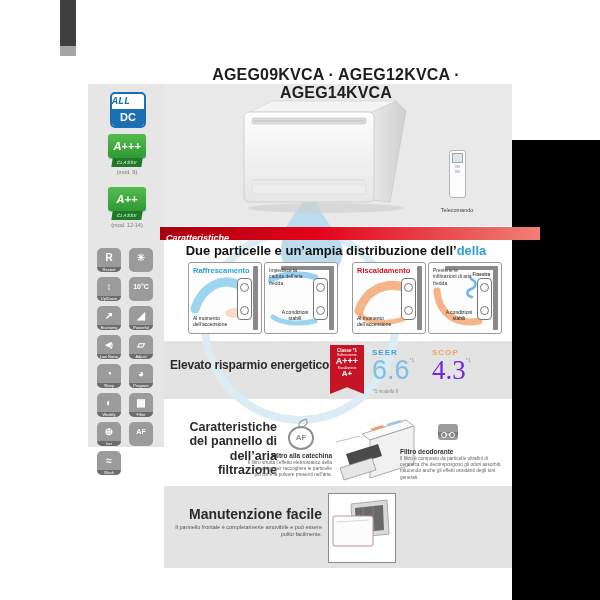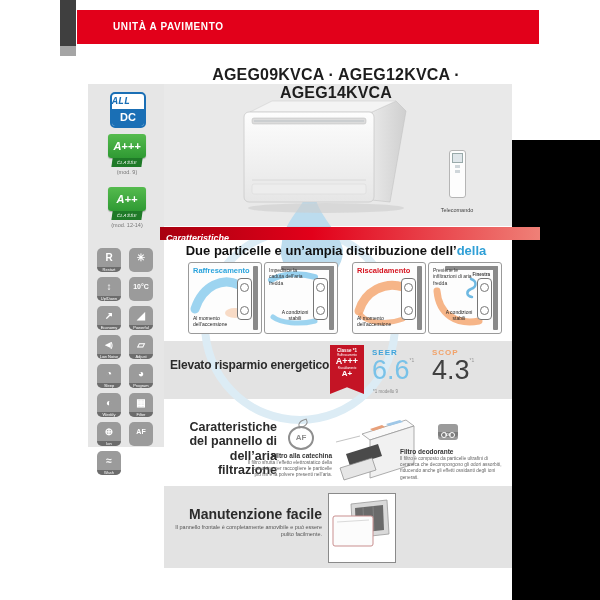--- a/index.html
+++ b/index.html
@@ -69,21 +69,21 @@
   #ribbon{left:330px;top:345px;width:34px;height:49px;background:#c41425;clip-path:polygon(0 0,100% 0,100% 100%,50% 86%,0 100%);color:#fff;text-align:center;}
   #ribbon .r1{font-size:4.5px;font-weight:bold;margin-top:3px;}
   #ribbon .r2{font-size:2.8px;}
   #ribbon .r3{font-size:9px;font-weight:bold;line-height:1.05;}
   #ribbon .r4{font-size:2.8px;}
   #ribbon .r5{font-size:8px;font-weight:bold;line-height:1.05;}
   .metric-label{font-size:8px;font-weight:bold;letter-spacing:1px;}
   .metric-value{font-size:27px;line-height:1;}
   .metric-sup{font-size:5px;color:#999;vertical-align:top;}
   #seer{left:372px;top:348px;} #seer .metric-label{color:#3fa3da;} #seer .metric-value{color:#79c2e8;}
-  #scop{left:432px;top:348px;} #scop .metric-label{color:#f2a269;} #scop .metric-value{color:#404040;}
+  #scop{left:432px;top:348px;} #scop .metric-label{color:#f2a269;} #scop .metric-value{color:#6d28d9;font-family:Liberation Serif, serif;}
   #energy-foot{left:373px;top:389px;font-size:4.5px;color:#888;}
   
   #filt-title{left:163px;top:420px;width:114px;text-align:right;font-size:12.5px;font-weight:bold;color:#2b2b2b;line-height:1.15;}
   #af-badge{left:288px;top:426px;width:22px;height:20px;border:2px solid #8f8f8f;border-radius:50%;text-align:center;font-size:8px;font-weight:bold;color:#8f8f8f;line-height:20px;}
   #af-leaf{left:298px;top:420px;width:8px;height:5px;border:1.5px solid #8f8f8f;border-radius:60% 0 60% 0;transform:rotate(-20deg);}
   #catechin{left:246px;top:452px;width:86px;text-align:right;}
   #deodorant{left:400px;top:448px;width:102px;text-align:left;}
   .filt-h{font-size:6.5px;font-weight:bold;color:#333;margin-bottom:1px;}
   .filt-b{font-size:4.8px;color:#666;line-height:1.3;}
   #filt-svg{left:334px;top:412px;}
@@ -108,23 +108,20 @@
   <div class="abs" id="photo-area"></div>
   <div class="abs" id="sidebar-gray"></div>
   <div class="abs" id="energy-band"></div>
   <div class="abs" id="maint-band"></div>
 
   <svg class="abs" id="watermark" width="330" height="270" viewBox="0 0 330 270">
     <circle cx="150" cy="155" r="95" fill="none" stroke="#dcecf5" stroke-width="8"></circle>
     <path d="M158,14 C150,44 136,56 138,78 a31,31 0 1,0 61,-6 C190,52 166,44 158,14 Z" fill="#bcdcee" transform="rotate(10 158 40)"></path>
   </svg>
 
-  <div class="abs z2" id="header-bar">
-    <div class="htxt">UNITÀ A PAVIMENTO</div>
-  </div>
 
   <div class="abs z2" id="models-title">AGEG09KVCA · AGEG12KVCA · AGEG14KVCA</div>
 
   <div class="abs z2" id="alldc">
     <span class="all">ALL</span>
     <span class="dc">DC</span>
   </div>
   <div class="abs z2 eshield" style="top:134px;">A+++</div>
   <div class="abs z2 eribbon" style="top:158px;">CLASSE</div>
   <div class="abs z2 enote" style="top:169px;">(mod. 9)</div>

